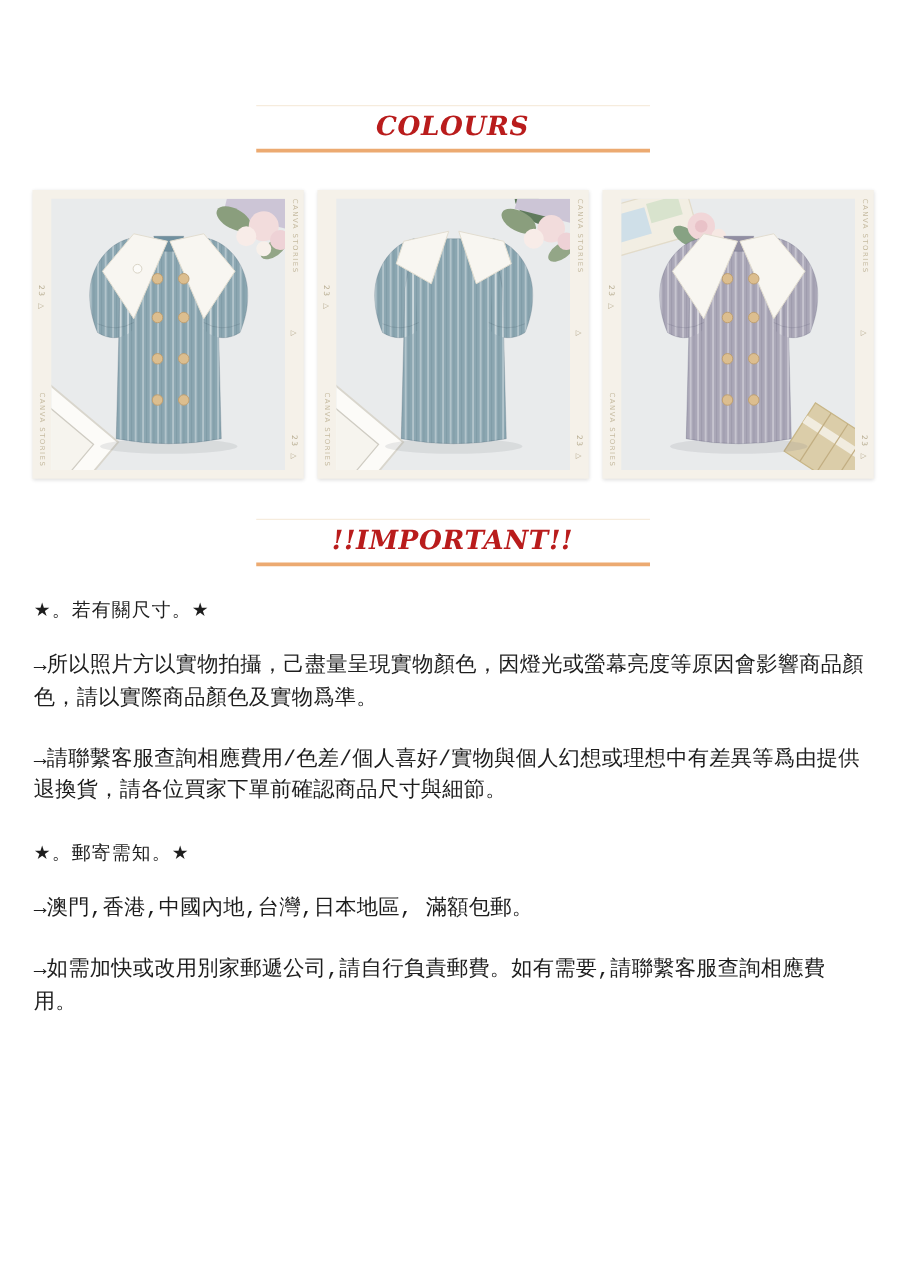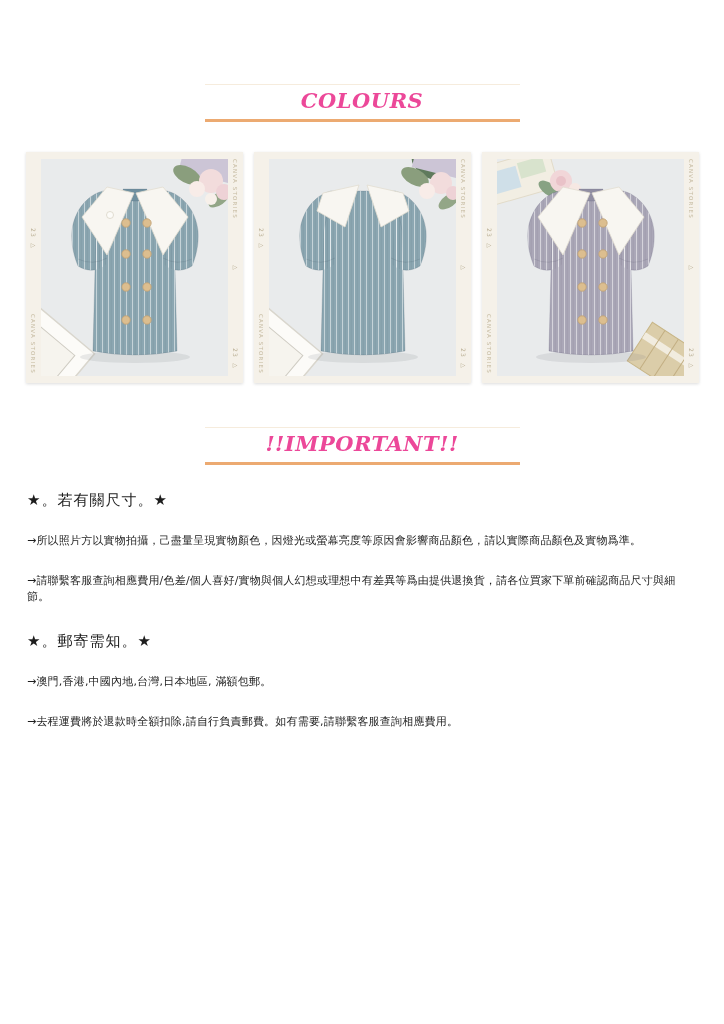--- a/index.html
+++ b/index.html
@@ -2,24 +2,24 @@
 <html><head>
 <meta charset="utf-8">
 <style>
   html,body{margin:0;padding:0;background:#ffffff;}
   .page{position:relative;width:724px;min-height:1024px;background:#ffffff;
         font-family:"DejaVu Sans",sans-serif;color:#1d1d1d;overflow:hidden;}
 
   
   .section-header{width:315px;margin:0 auto;text-align:center;}
   .colours-header{padding-top:84px;}
-  .important-header{margin-top:44px;}
+  .important-header{margin-top:32px;}
   .faint-line{height:1px;background:#f6ecdd;}
   .section-title{font-family:"DejaVu Serif","Liberation Serif",serif;font-style:italic;
-        font-weight:bold;font-size:21px;letter-spacing:.5px;margin:3px 0 6px;color:#ec4899;}
+        font-weight:bold;font-size:21px;letter-spacing:.5px;margin:3px 0 6px;color:#b91c1c;}
   .accent-line{height:3px;background:#ecaa71;}
 
   
   .photo-row{display:flex;justify-content:center;gap:11px;margin-top:30px;}
   .photo-card{position:relative;width:217px;height:231px;background:#f5f1e9;
         box-shadow:0 1px 3px rgba(0,0,0,.14);}
   .photo-inner{position:absolute;top:7px;bottom:7px;left:15px;right:15px;
         background:#e9ebec;overflow:hidden;}
   .photo-inner svg{width:100%;height:100%;display:block;}
   .film-edge{position:absolute;top:0;bottom:0;width:15px;}
@@ -27,21 +27,21 @@
   .film-edge.right{right:0;}
   .fe-item{position:absolute;left:50%;transform:translateX(-50%);
         writing-mode:vertical-rl;font-size:5.5px;color:#c6bba1;letter-spacing:1.2px;
         white-space:nowrap;font-family:"DejaVu Sans",sans-serif;}
   .fe-marker{font-size:6px;color:#b9ae93;}
 
   
   .notes{padding:0 30px 60px 27px;}
   .notes-heading{font-size:15px;margin:26px 0 0;letter-spacing:1px;}
   .shipping-heading{}
-  .note{font-size:11px;line-height:1.52;margin:23px 0 0;letter-spacing:.2px;}
+  .note{font-size:17px;line-height:1.52;margin:23px 0 0;letter-spacing:.2px;font-family:Liberation Mono, monospace;}
 </style>
 </head>
 <body>
 
 <div class="page">
 
   <div class="section-header colours-header">
     <div class="faint-line"></div>
     <div class="section-title">COLOURS</div>
     <div class="accent-line"></div>
@@ -239,16 +239,16 @@
     <div class="accent-line"></div>
   </div>
 
   <div class="notes">
     <p class="notes-heading">★。若有關尺寸。★</p>
     <p class="note">→所以照片方以實物拍攝，己盡量呈現實物顏色，因燈光或螢幕亮度等原因會影響商品顏色，請以實際商品顏色及實物爲準。</p>
     <p class="note">→請聯繫客服查詢相應費用/色差/個人喜好/實物與個人幻想或理想中有差異等爲由提供退換貨，請各位買家下單前確認商品尺寸與細節。</p>
 
     <p class="notes-heading shipping-heading">★。郵寄需知。★</p>
     <p class="note">→澳門,香港,中國內地,台灣,日本地區, 滿額包郵。</p>
-    <p class="note">→去程運費將於退款時全額扣除,請自行負責郵費。如有需要,請聯繫客服查詢相應費用。</p>
+    <p class="note">→如需加快或改用別家郵遞公司,請自行負責郵費。如有需要,請聯繫客服查詢相應費用。</p>
   </div>
 
 </div>
 
 </body></html>

